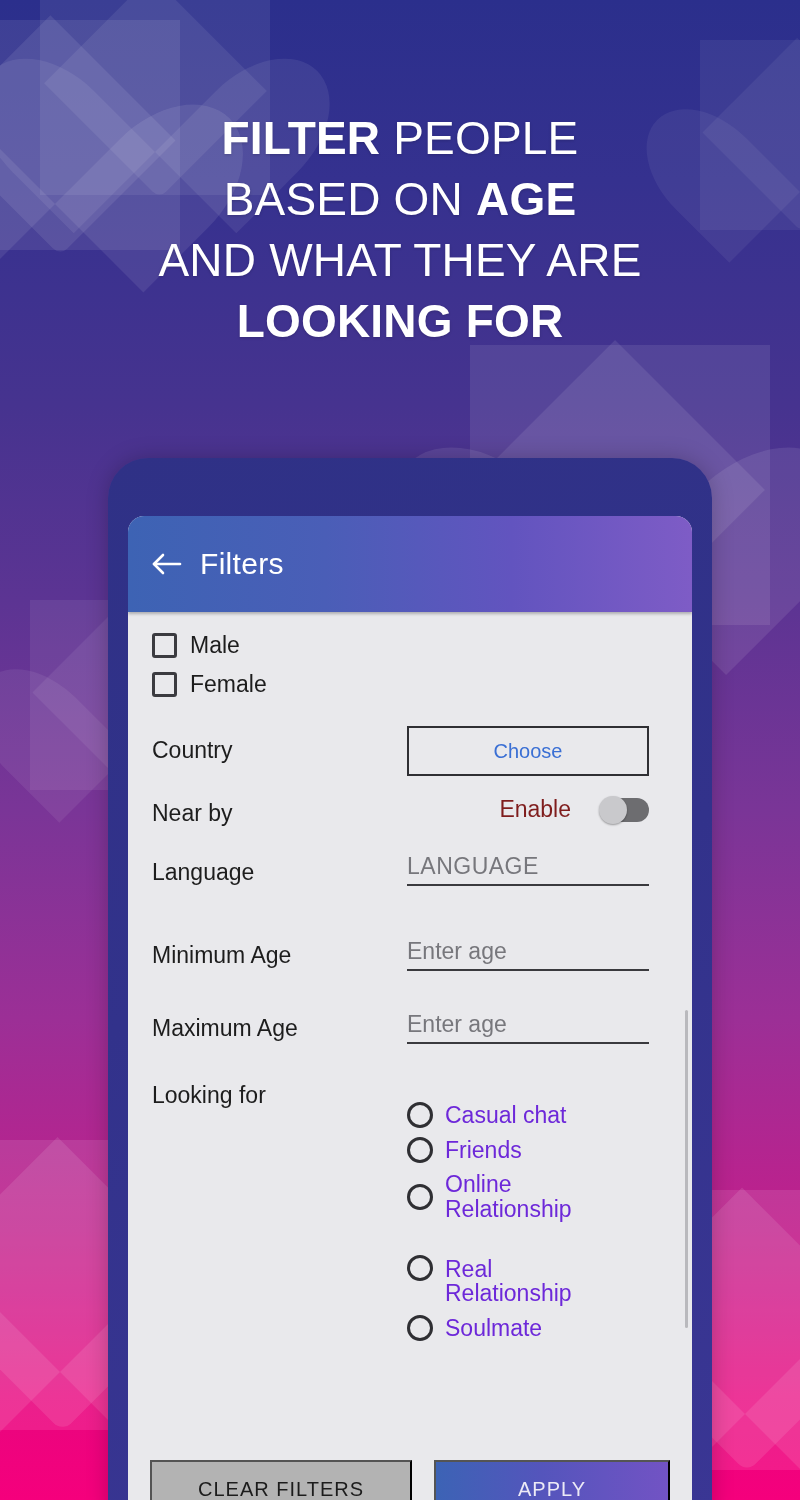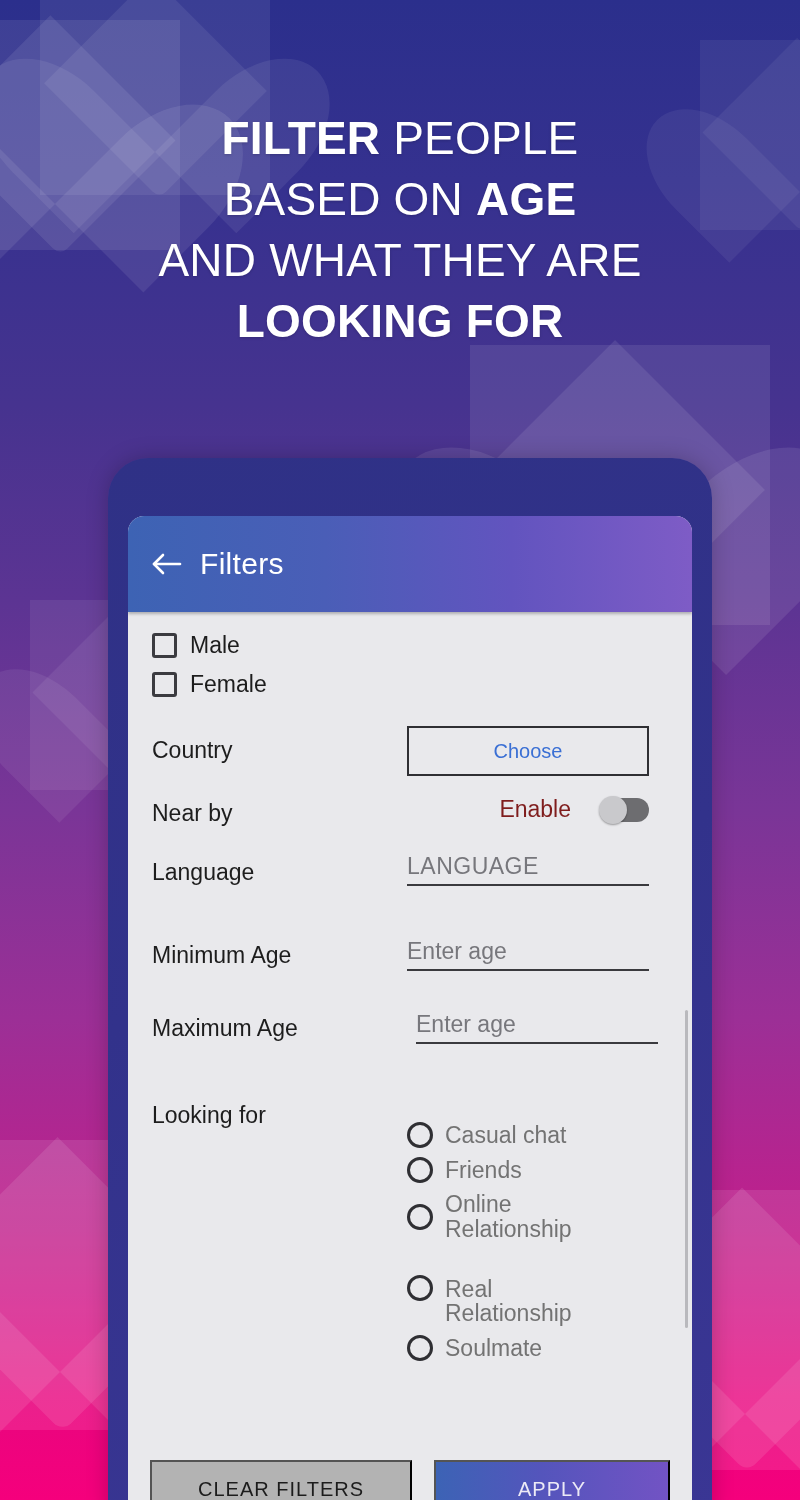--- a/index.html
+++ b/index.html
@@ -105,21 +105,21 @@
   .underline-field .ph { font-size:23px; color:#77777c; }
   .underline-field .ph.caps { letter-spacing:.5px; }
 
   
   .radios { margin-top:6px; }
   .rrow { display:flex; align-items:center; margin-bottom:9px; }
   .radio {
     width:26px; height:26px; border:3px solid #2f2f33; border-radius:50%;
     margin-right:12px; flex:0 0 auto;
   }
-  .rtext { font-size:23px; color:#737373; line-height:1.08; }
+  .rtext { font-size:23px; color:#6d28d9; line-height:1.08; }
 
   .scrollbar {
     position:absolute; right:4px; top:0; width:3px; height:318px;
     background:#b9b9bd; border-radius:2px;
   }
 
   
   .footer {
     position:absolute; left:0; right:0; bottom:0; height:58px;
     display:flex; padding:0 22px;
@@ -229,21 +229,21 @@
 
       <div class="row" style="margin-bottom:40px;">
         <div class="lbl">Minimum Age</div>
         <div class="ctl">
           <div class="underline-field">
             <span class="ph">Enter age</span>
           </div>
         </div>
       </div>
 
-      <div class="row" style="margin-bottom:54px;gap:9px;">
+      <div class="row" style="margin-bottom:34px;">
         <div class="lbl">Maximum Age</div>
         <div class="ctl">
           <div class="underline-field">
             <span class="ph">Enter age</span>
           </div>
         </div>
       </div>
 
       <div class="row">
         <div class="lbl">Looking for</div>

